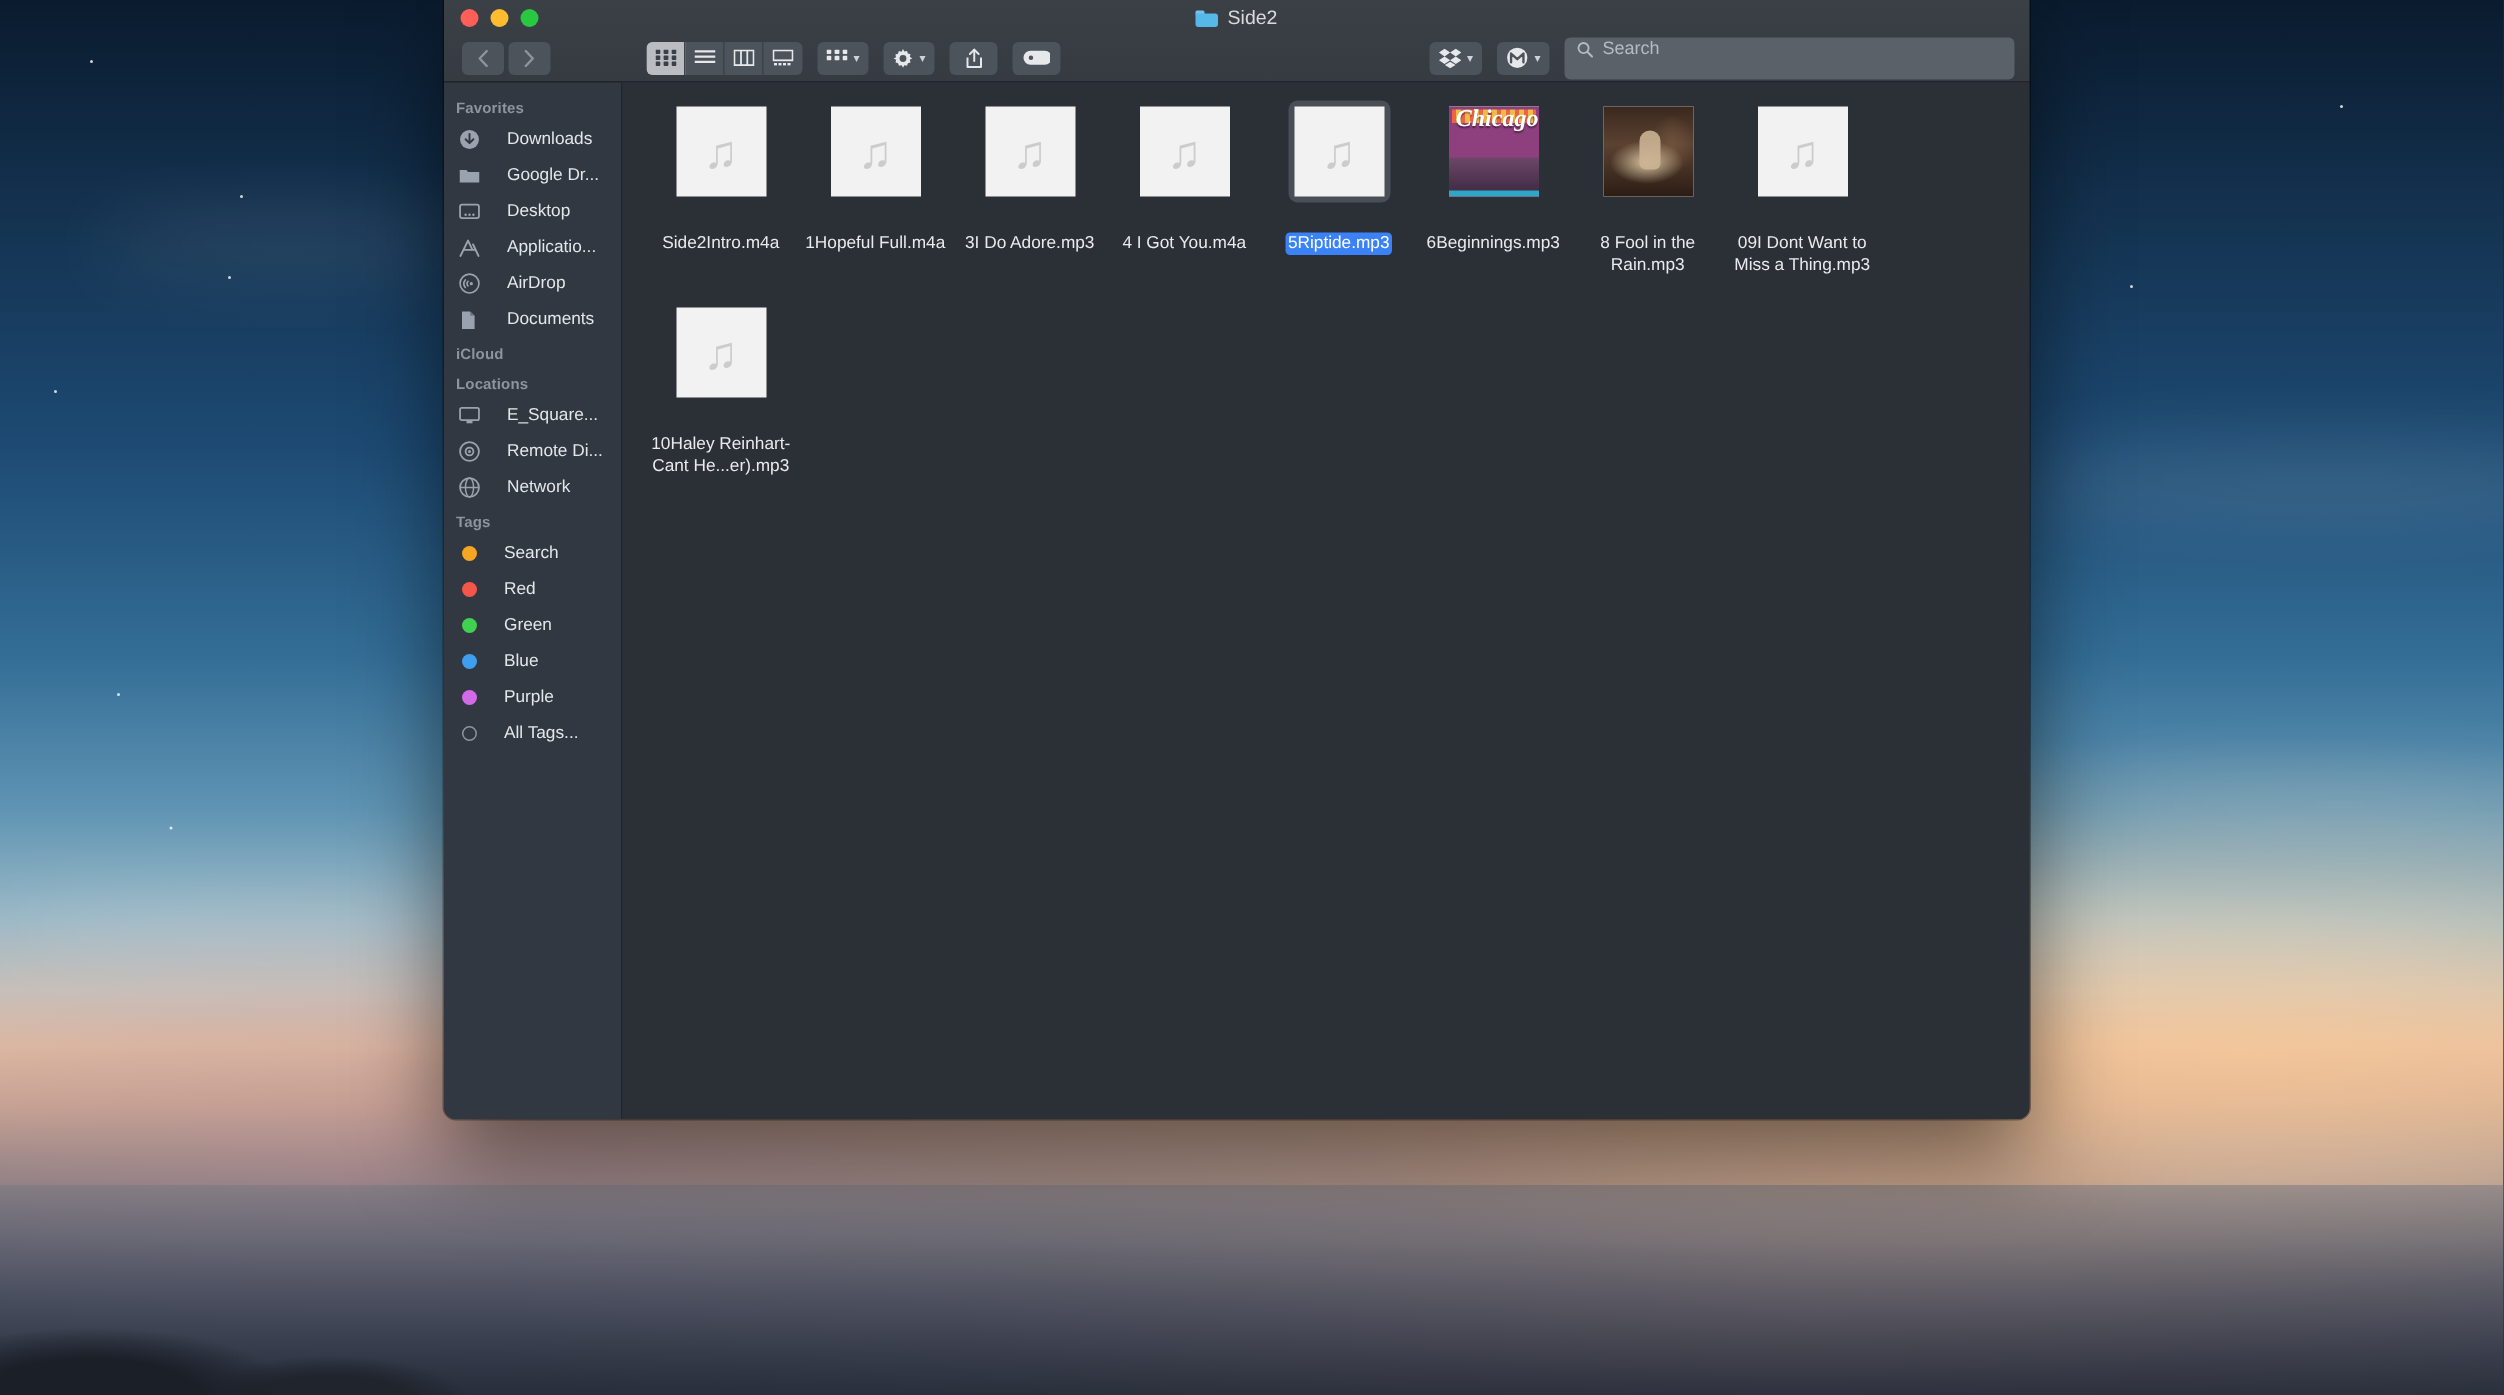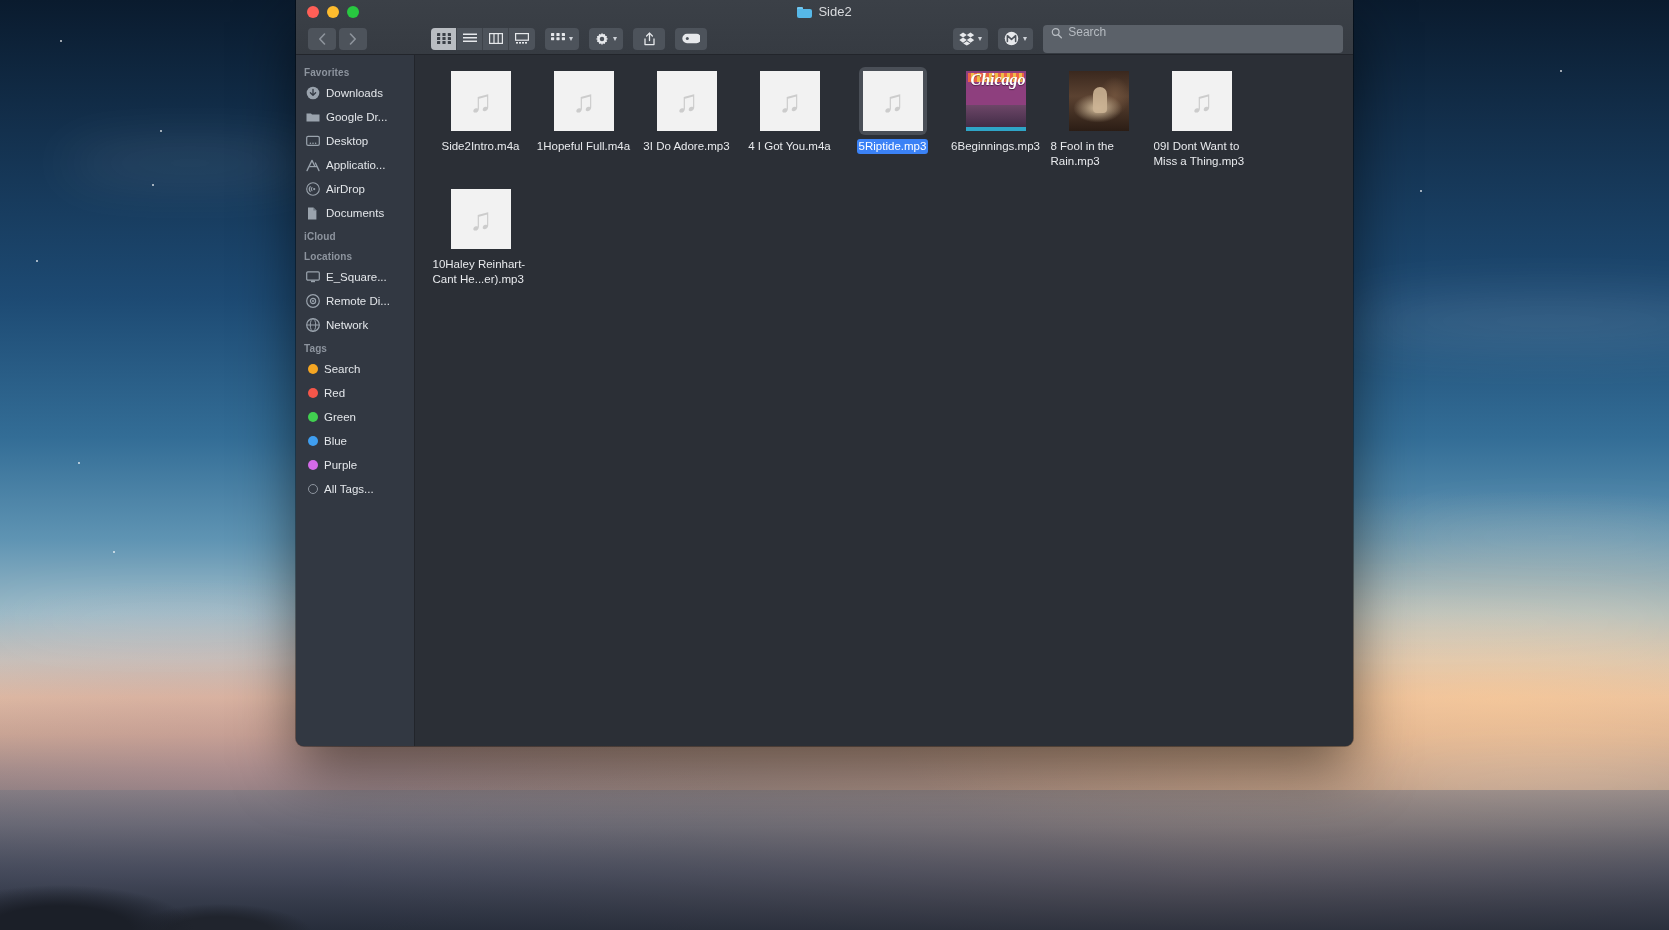--- a/index.html
+++ b/index.html
@@ -156,21 +156,21 @@
     background:#323842;
     border-right:1px solid #22252b;
     padding-top:6px;
     overflow:hidden;
   }
   .sb-header {
     font-size:10px; color:#8d949e; font-weight:bold;
     padding:6px 0 3px 8px; letter-spacing:0.1px;
   }
   .sb-item {
-    display:flex; align-items:center; gap:6px;
+    display:flex; align-items:center; gap:18px;
     height:24px; padding-left:10px;
     font-size:11.5px; color:#e3e6ea;
     cursor:default; white-space:nowrap; overflow:hidden;
   }
   .sb-ico {
     width:14px; height:14px; flex:0 0 14px;
     display:flex; align-items:center; justify-content:center;
     color:#9aa3ad;
   }
   .dot { width:10px; height:10px; border-radius:50%; flex:0 0 10px; margin-left:2px; }
@@ -197,22 +197,22 @@
     padding:4px;
   }
   .file.selected .thumbwrap { background:#4a4f57; }
   .thumb {
     width:60px; height:60px; background:#f2f2f2;
     display:flex; align-items:center; justify-content:center;
     overflow:hidden; position:relative;
   }
   .note { font-size:31px; color:#cccccc; line-height:1; }
   .fname {
-    margin-top:4px; max-width:100px;
-    font-size:11.5px; color:#e8eaed; text-align:left;
+    margin-top:20px; max-width:100px;
+    font-size:11.5px; color:#e8eaed; text-align:center;
     line-height:15px; word-wrap:break-word; padding:0 2px;
     border-radius:3px;
   }
   .file.selected .fname { background:#3b82f6; color:#ffffff; }
 
   
   .art { width:60px; height:60px; position:relative; }
   .art-elton { background:#ffffff; }
   .art-elton .face {
     position:absolute; left:26px; top:10px; width:26px; height:44px;

